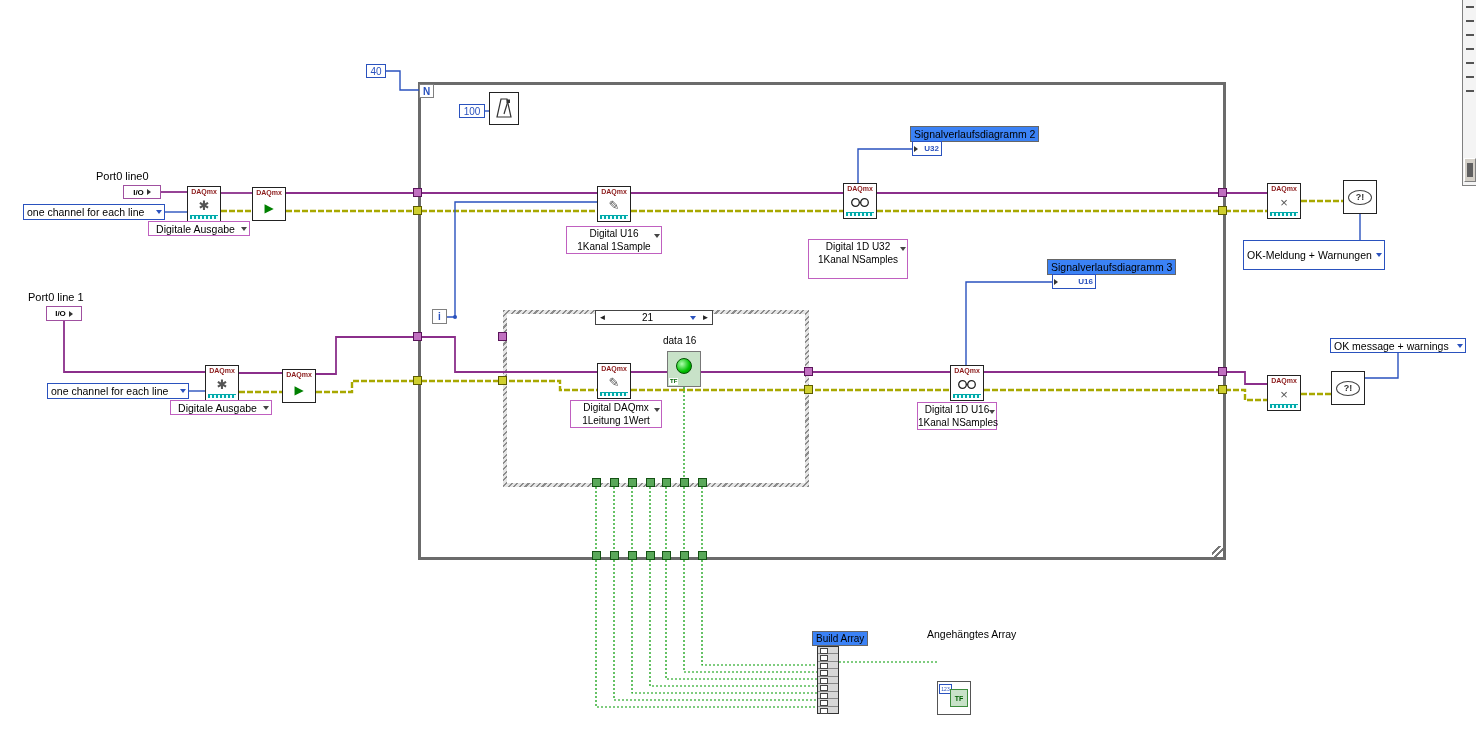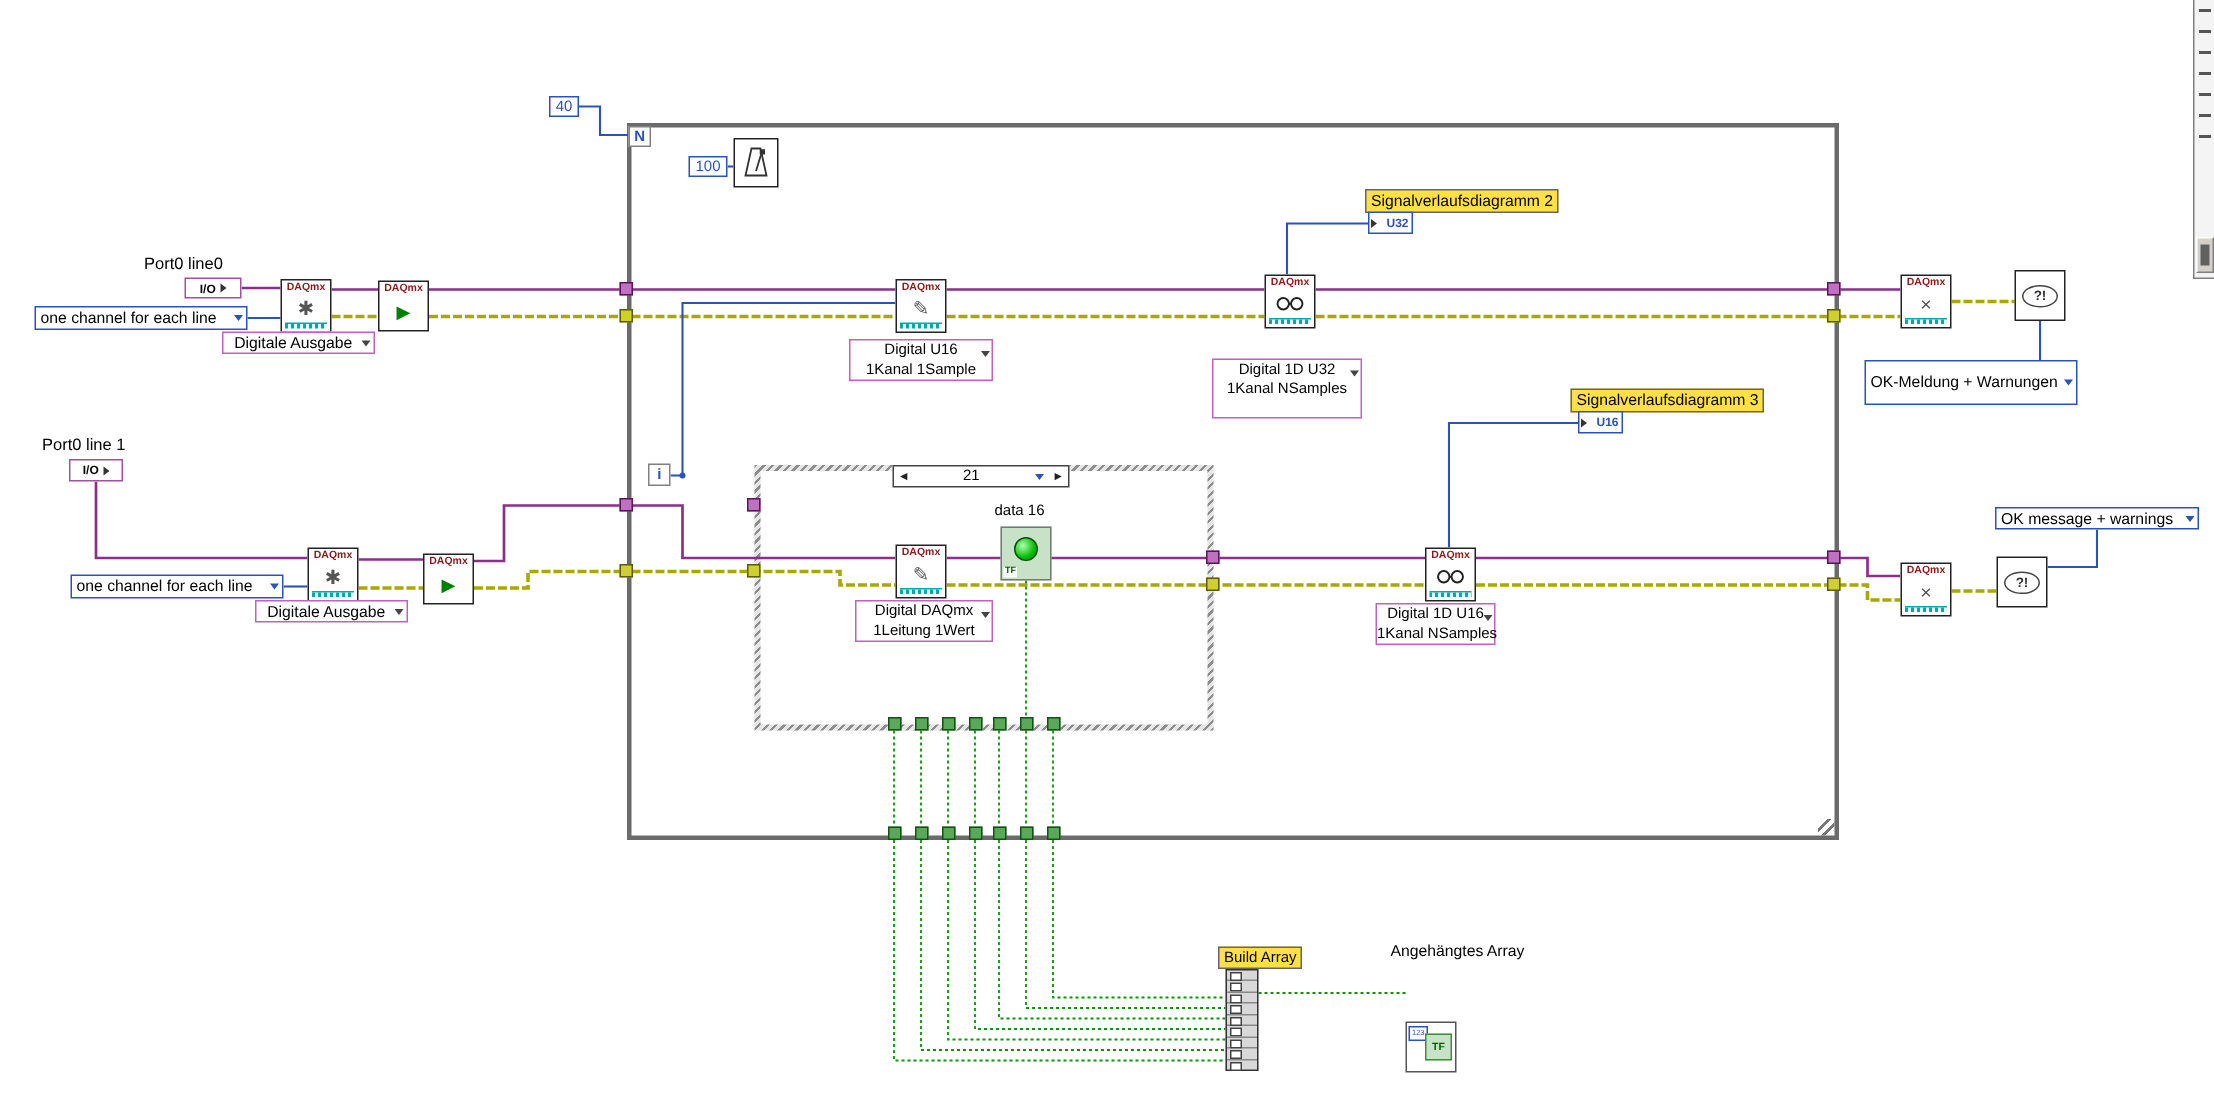--- a/index.html
+++ b/index.html
@@ -21,21 +21,21 @@
   
   .nterm{border:1px solid #808080;background:#fff;color:#2A52BE;font-weight:bold;font-size:10px;display:flex;align-items:center;justify-content:center;}
   .nconst{border:1px solid #2A52BE;background:#fff;color:#2A52BE;font-size:10px;display:flex;align-items:center;justify-content:center;}
   .term{border:1px solid #2A52BE;background:#fff;display:flex;align-items:center;font-size:8px;font-weight:bold;color:#2A52BE;}
   .term .ttxt{flex:1;text-align:right;padding-right:2px;}
   .tri-right{width:0;height:0;border-top:3px solid transparent;border-bottom:3px solid transparent;border-left:4px solid #333;margin-left:1px;}
   .iobox{border:1px solid #A050A0;background:#fff;display:flex;align-items:center;justify-content:center;gap:2px;font-size:8px;font-weight:bold;}
 
   
   .lbl{font-size:11px;background:#fff;white-space:nowrap;}
-  .boxlbl{border:1px solid #666;padding:1px 3px;font-size:10.5px;background:#fde047;white-space:nowrap;}
+  .boxlbl{border:1px solid #666;padding:1px 3px;font-size:10.5px;background:#3b82f6;white-space:nowrap;}
 
   
   .dd{background:#fff;display:flex;align-items:center;font-size:10.5px;white-space:nowrap;}
   .dd-blue{border:1px solid #2A52BE;}
   .dd-mag{border:1px solid #C060C0;text-align:center;}
   .dd .txt{flex:1;padding-left:3px;overflow:hidden;}
   .dd .arr{width:10px;display:flex;justify-content:center;}
   .tri-down{width:0;height:0;border-left:3.5px solid transparent;border-right:3.5px solid transparent;border-top:4px solid #2A52BE;}
   .dd-mag .tri-down,.dd2 .tri-down{border-top-color:#444;}
   .dd2{border:1px solid #C060C0;background:#fff;text-align:center;font-size:10px;line-height:13px;white-space:nowrap;}
@@ -311,21 +311,21 @@
     </span>
     <span class="wave"></span>
   </div>
   <div class="abs dd2" style="left:917px;top:402px;width:80px;height:28px">
     <div>Digital 1D U16</div>
     <div>1Kanal NSamples</div>
     <span class="dd2-arr"><span class="tri-down"></span></span>
   </div>
 
   <div class="abs boxlbl" style="left:1047px;top:259px">Signalverlaufsdiagramm 3</div>
-  <div class="abs term" style="left:1052px;top:274px;width:30px;height:15px">
+  <div class="abs term" style="left:1052px;top:274px;width:44px;height:15px">
     <span class="tri-right"></span>
     <span class="ttxt">U16</span>
   </div>
 
   <div class="abs daq" style="left:1267px;top:375px;width:34px;height:36px">
     <span class="hd">DAQmx</span>
     <span class="glyph">×</span>
     <span class="wave"></span>
   </div>
   <div class="abs errh" style="left:1331px;top:371px;width:34px;height:34px">

